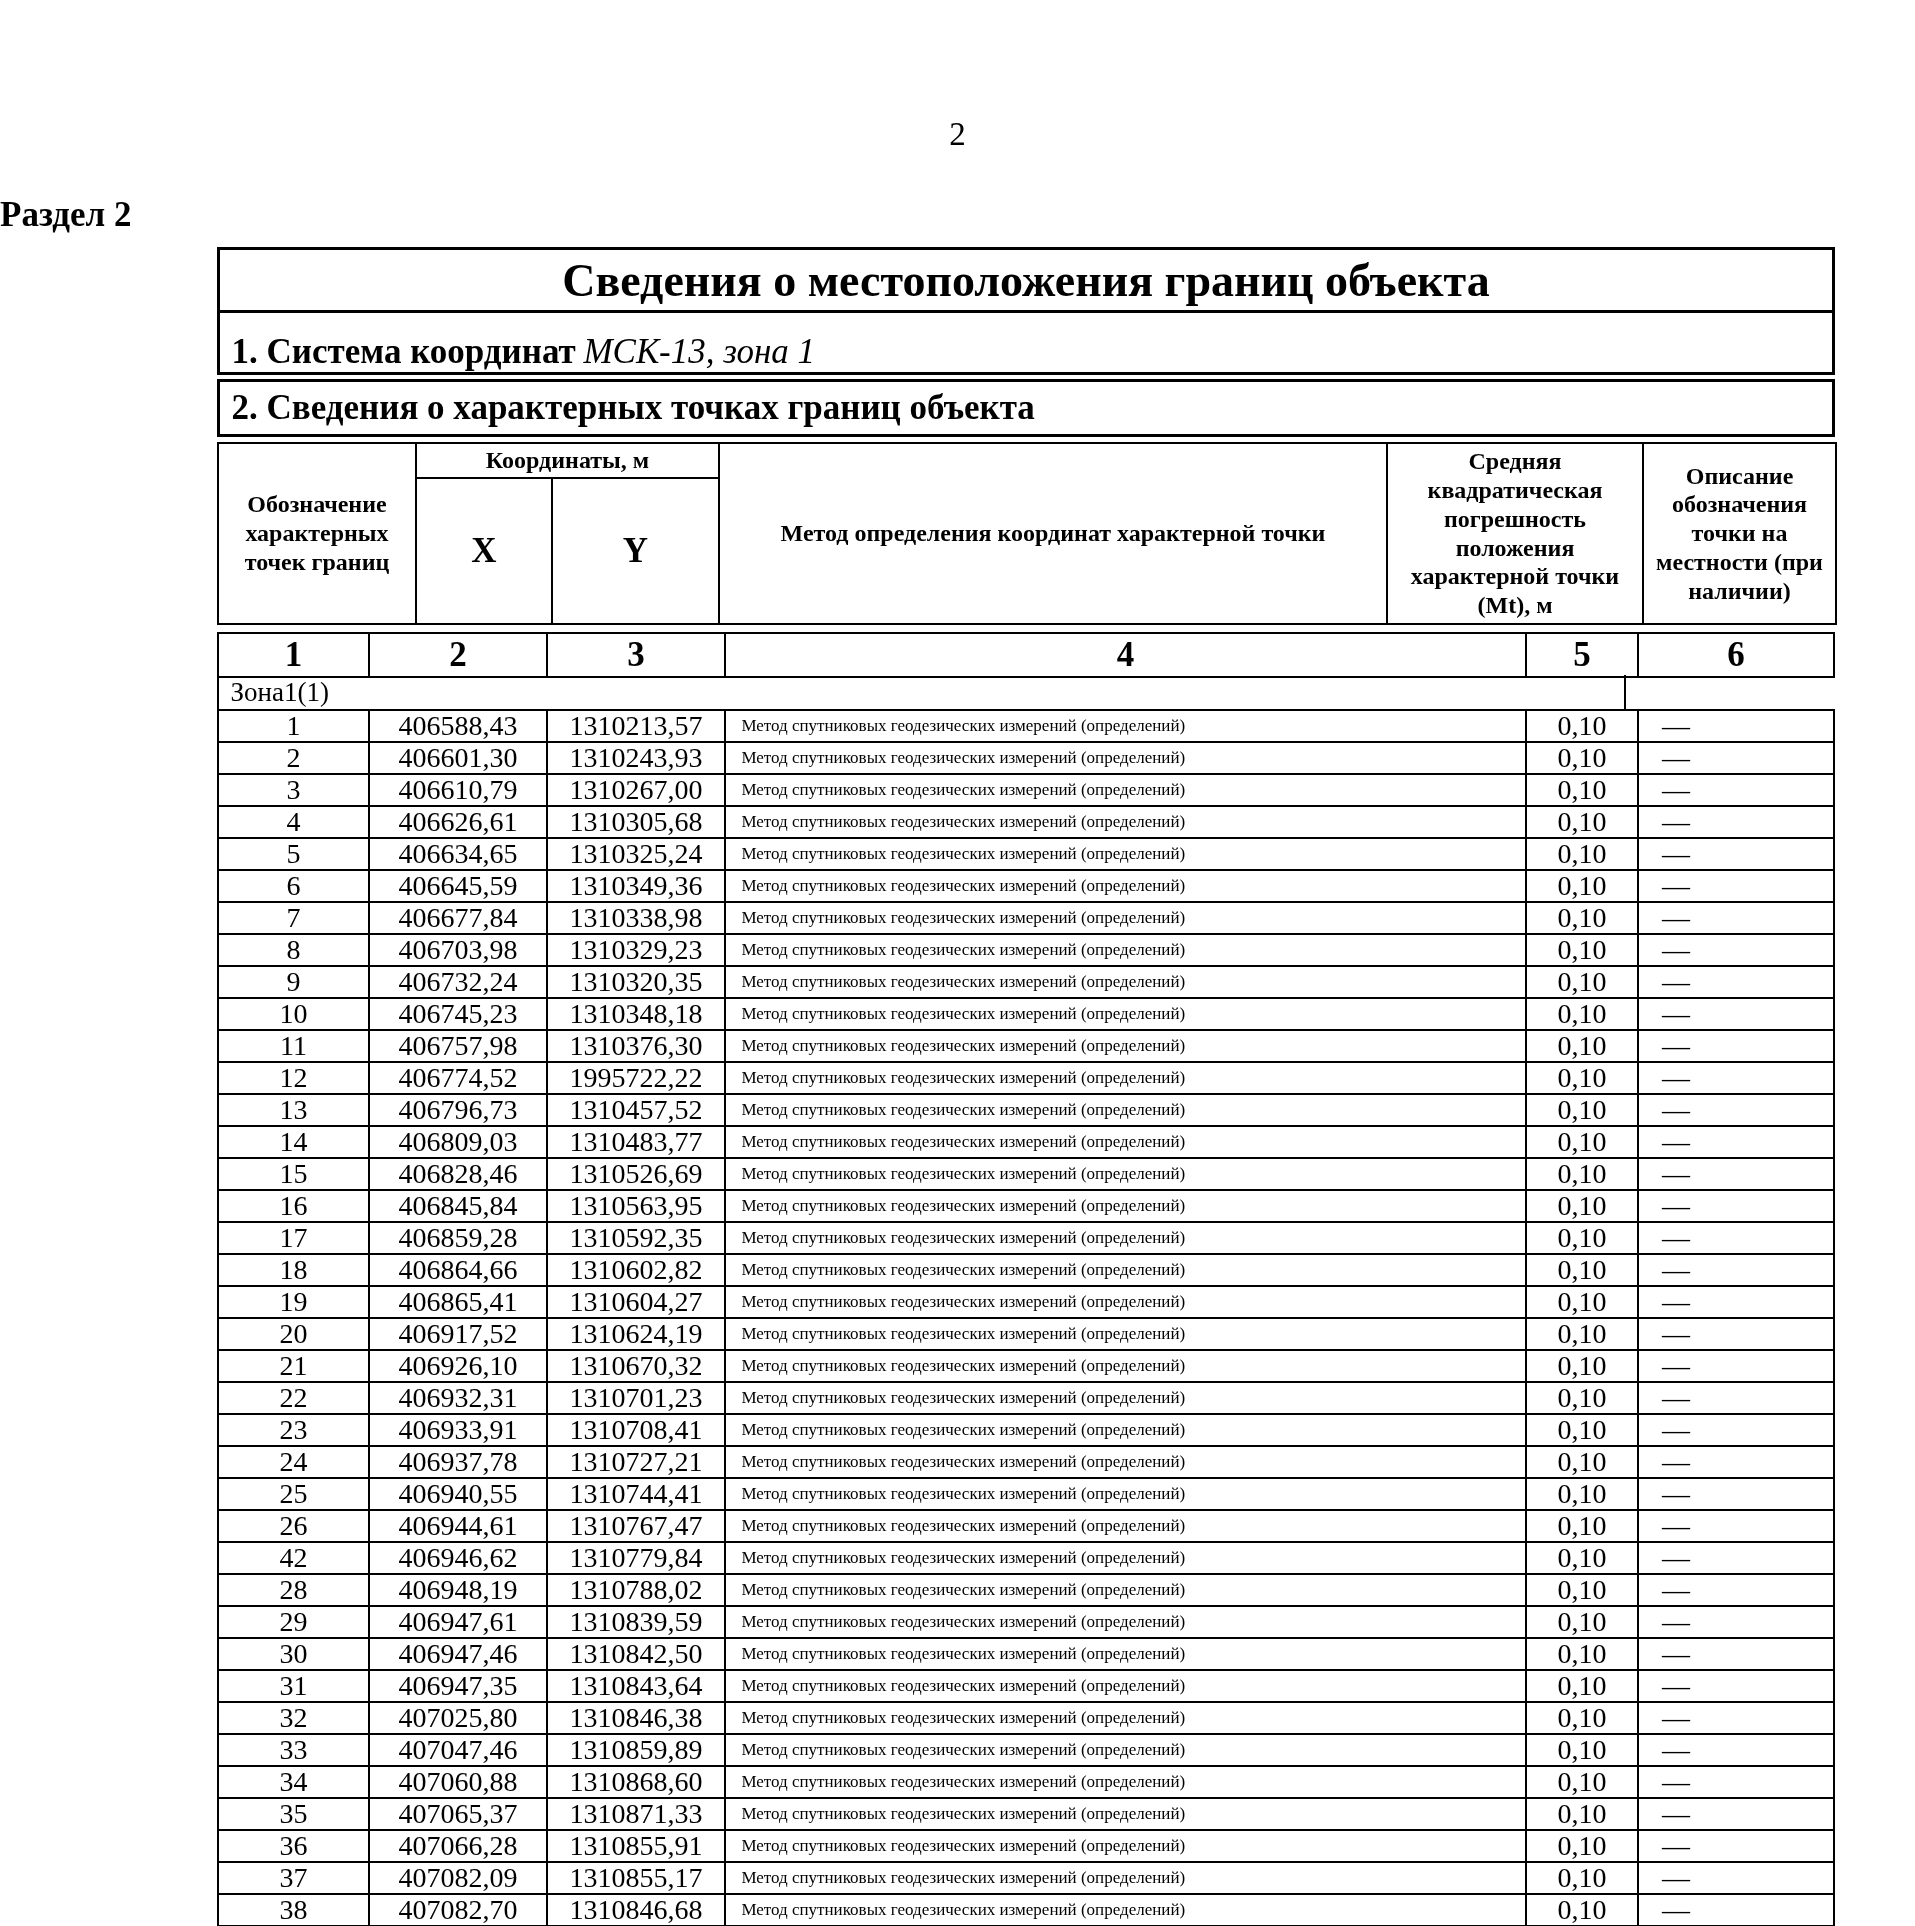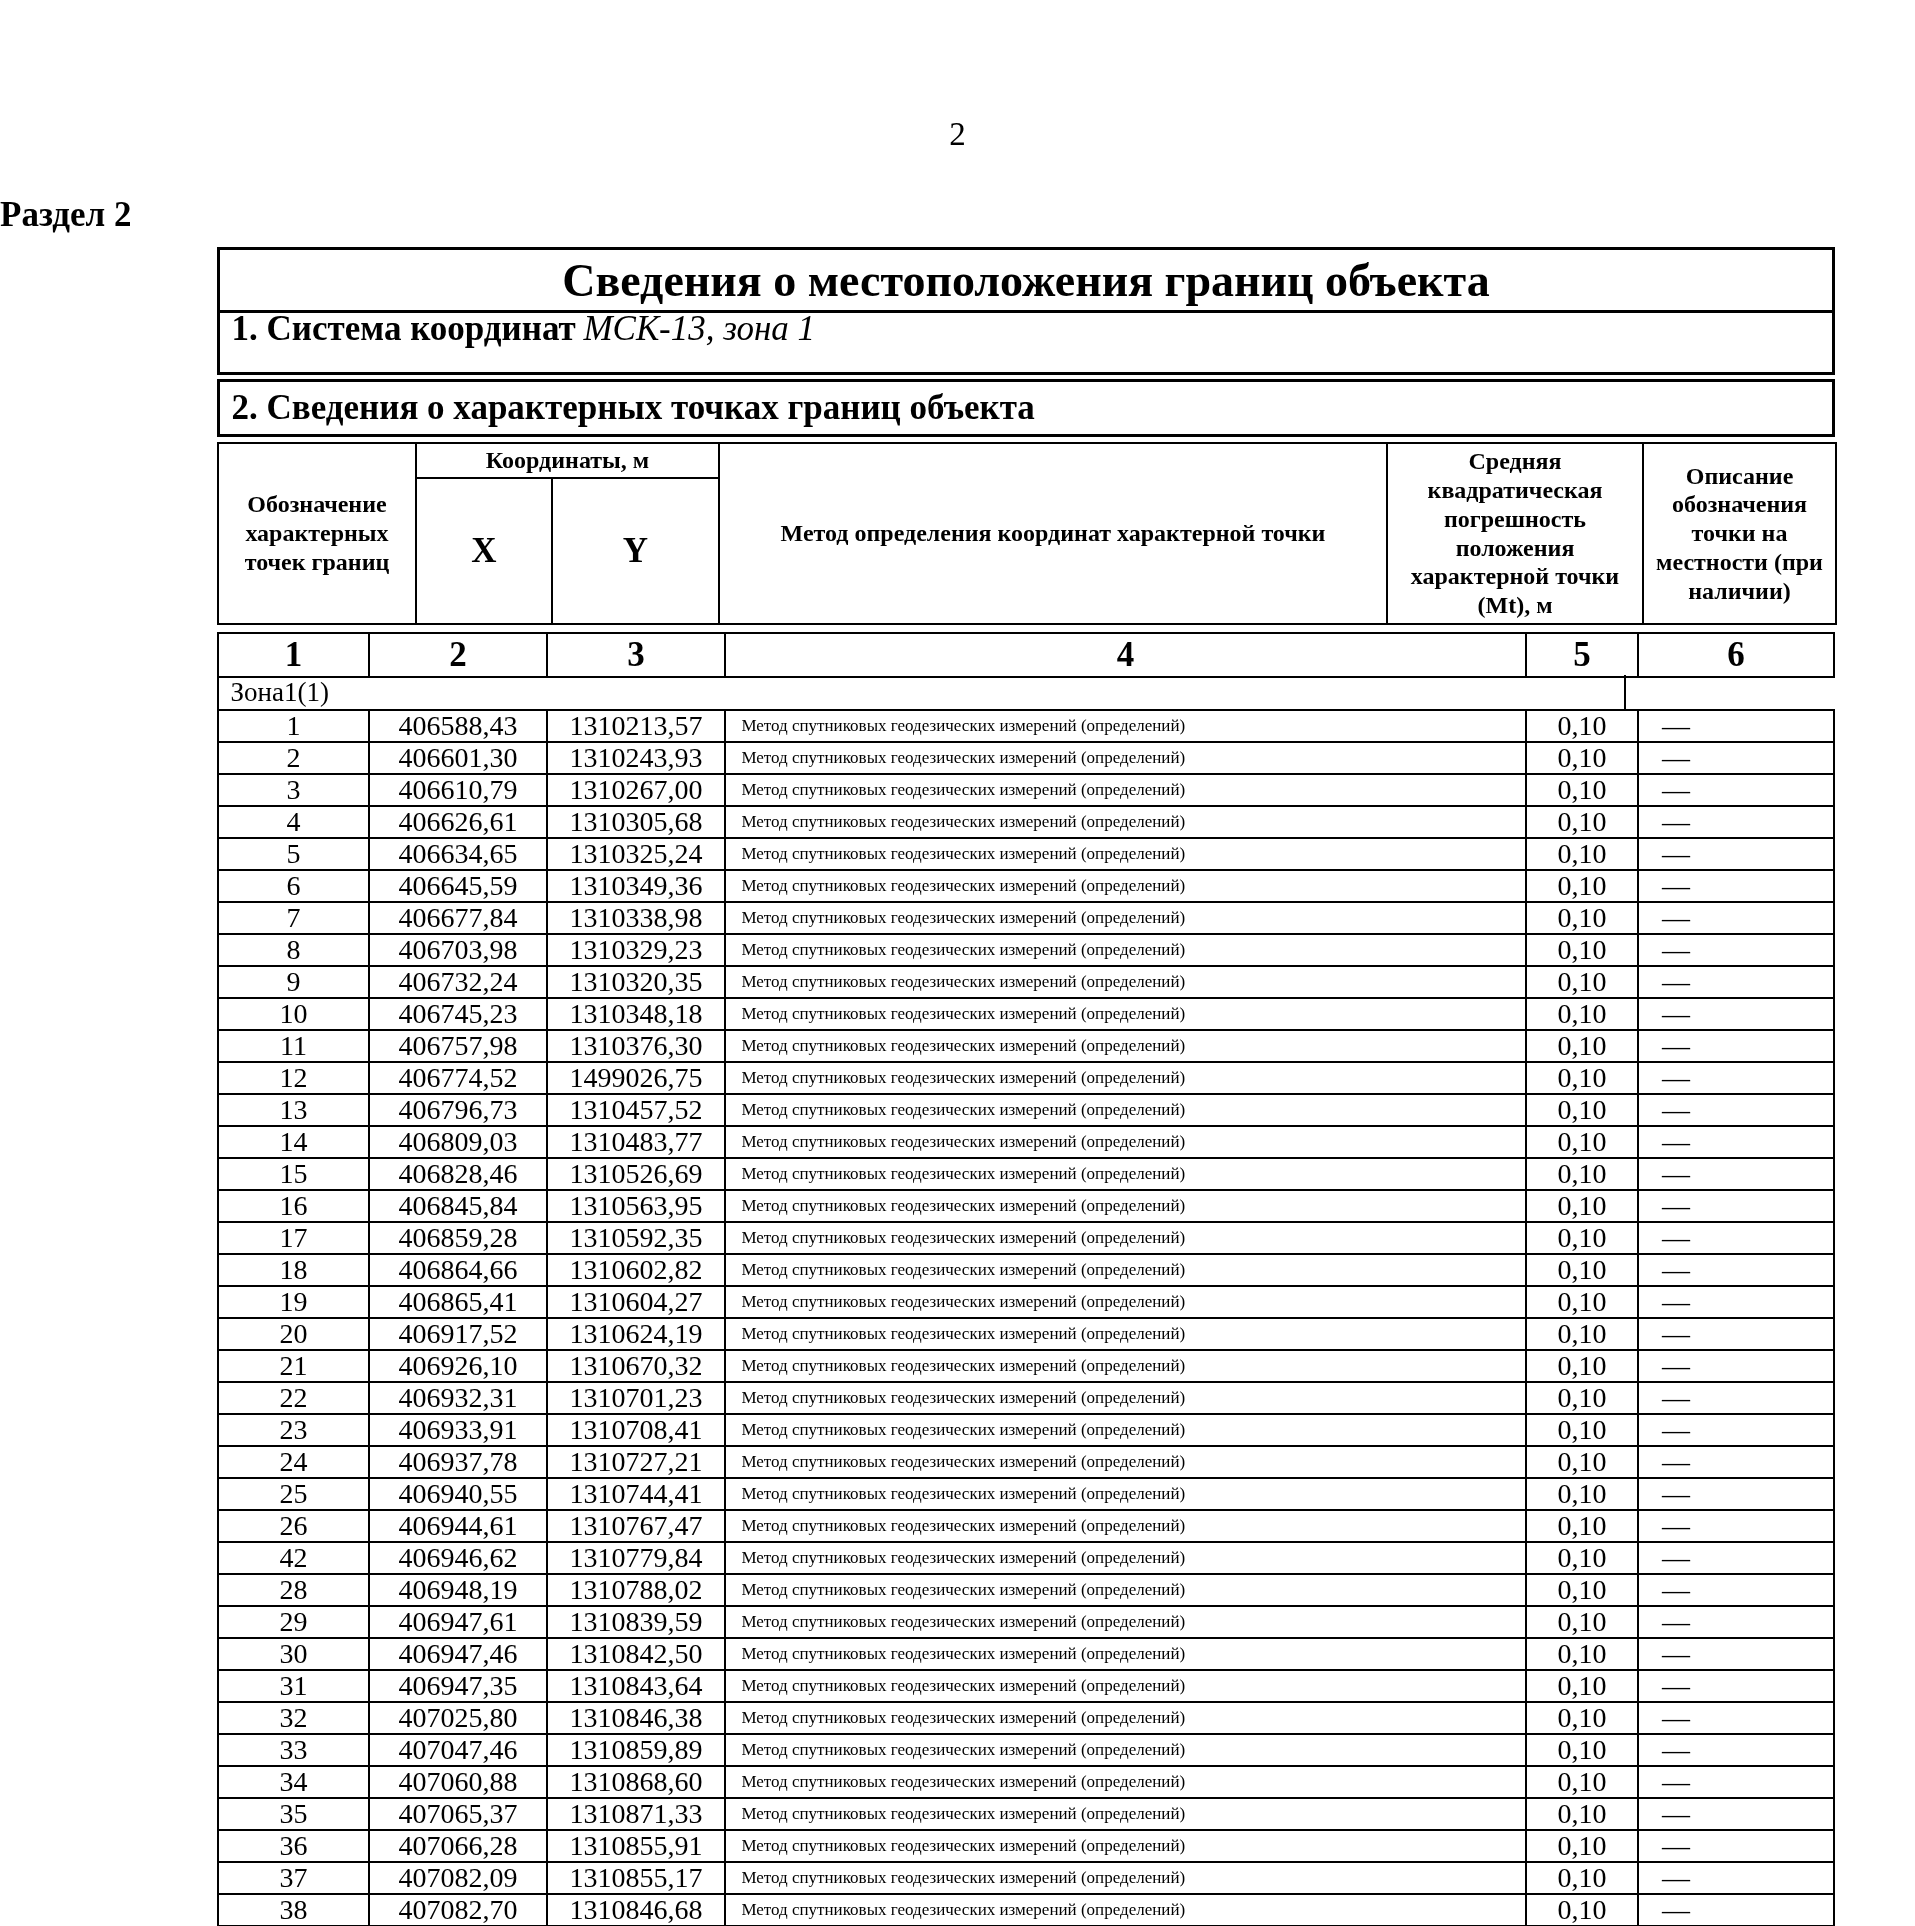--- a/index.html
+++ b/index.html
@@ -2,21 +2,21 @@
 <html style="font-size:6.2px"><head>
 <meta charset="utf-8">
 <style>
   html, body { margin: 0; padding: 0; background: #ffffff; }
   body { width: 1915px; height: 2710px; position: relative; font-family: "Liberation Serif", "DejaVu Serif", serif; color: #000; }
   .page-num { position: absolute; left: 0; width: 100%; top: 116px; text-align: center; font-size: 33px; }
   .section-title { position: absolute; left: 0; width: 100%; top: 195px; font-size: 35px; font-weight: bold; }
   .frame { position: absolute; left: 217px; width: 1618px; }
   .box { border: 3.5px solid #000; box-sizing: border-box; }
   .obj-title { top: 247px; height: 66px; display: flex; align-items: center; justify-content: center; font-size: 46px; font-weight: bold; border-bottom-width: 3.5px; }
-  .crs { top: 309px; height: 66px; display: flex; align-items: flex-start; padding-left: 11.6px; font-size: 35px; font-weight: bold; border-top: none; }
+  .crs { top: 309px; height: 66px; display: flex; align-items: flex-end; padding-left: 11.6px; font-size: 35px; font-weight: bold; border-top: none; }
   .crs .ital { font-style: italic; font-weight: normal; margin-left: 7.7px; }
   .pts-title { top: 379px; height: 58px; display: flex; align-items: center; padding-left: 11.6px; font-size: 35px; font-weight: bold; }
   table { border-collapse: collapse; table-layout: fixed; }
   .hdr { position: absolute; left: 217px; top: 442px; width: 1618px; }
   .hdr td { border: 2.3px solid #000; text-align: center; vertical-align: middle; font-weight: bold; font-size: 24px; line-height: 1.2; padding: 1.5px 3.1px; }
   .hdr .xy { font-size: 35px; }
   .colnums { position: absolute; left: 217px; top: 632px; width: 1618px; }
   .colnums td { border: 2.3px solid #000; text-align: center; font-weight: bold; font-size: 35px; height: 42px; padding: 0; }
   .zone { position: absolute; left: 217px; top: 675px; width: 1409px; height: 34px; border-left: 2.3px solid #000; border-right: 2.3px solid #000; box-sizing: border-box; font-size: 27px; padding-left: 11.6px; line-height: 34px; }
   .data { position: absolute; left: 217px; top: 709px; width: 1618px; }
@@ -179,21 +179,21 @@
         <td class="c">11</td>
         <td class="c">406757,98</td>
         <td class="c">1310376,30</td>
         <td class="m">Метод спутниковых геодезических измерений (определений)</td>
         <td class="c">0,10</td>
         <td class="dash">—</td>
       </tr>
       <tr>
         <td class="c">12</td>
         <td class="c">406774,52</td>
-        <td class="c">1499026,75</td>
+        <td class="c">1995722,22</td>
         <td class="m">Метод спутниковых геодезических измерений (определений)</td>
         <td class="c">0,10</td>
         <td class="dash">—</td>
       </tr>
       <tr>
         <td class="c">13</td>
         <td class="c">406796,73</td>
         <td class="c">1310457,52</td>
         <td class="m">Метод спутниковых геодезических измерений (определений)</td>
         <td class="c">0,10</td>

